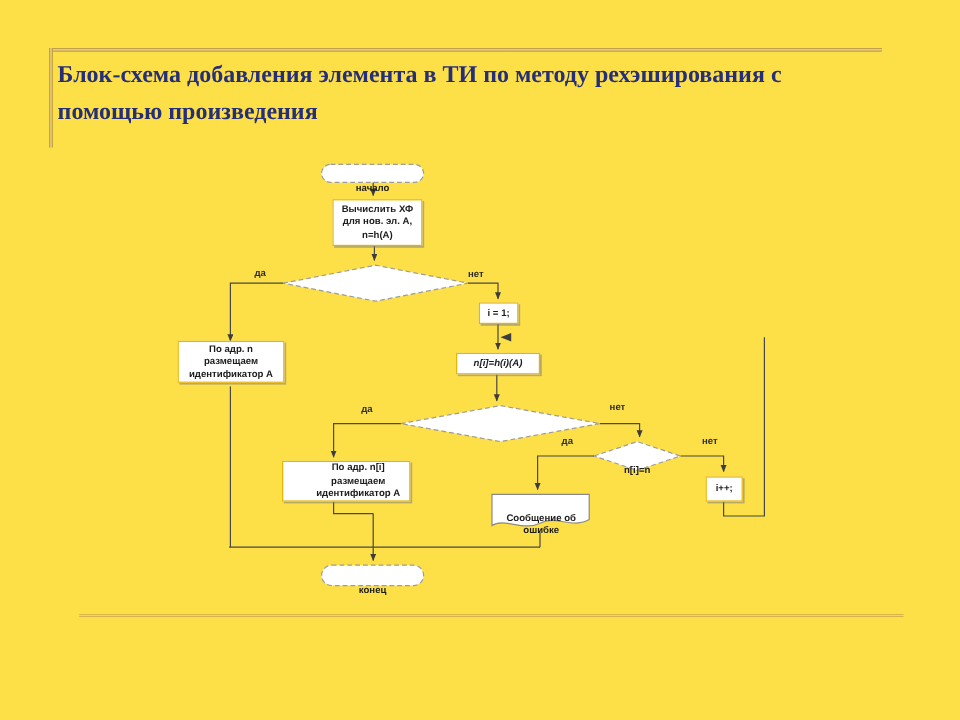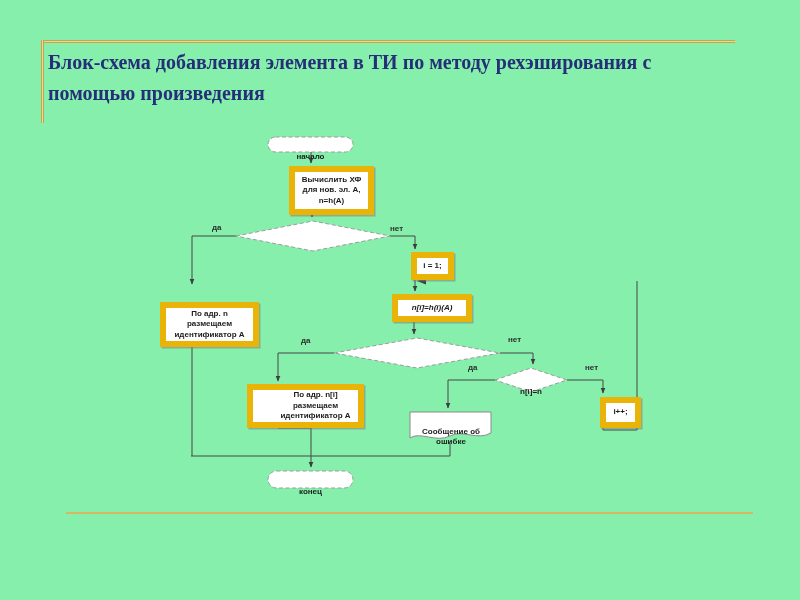--- a/index.html
+++ b/index.html
@@ -1,34 +1,34 @@
 <!DOCTYPE html>
 <html><head>
 <meta charset="utf-8">
 <style>
   html,body{margin:0;padding:0;background:#fff;}
-  .slide{position:relative;width:800px;height:600px;background:#86efac;overflow:hidden;
+  .slide{position:relative;width:800px;height:600px;background:#fde047;overflow:hidden;
          font-family:"Liberation Sans",sans-serif;}
   
   .accent-top{position:absolute;left:41px;top:40px;width:694px;height:3px;
               background:linear-gradient(#b28a2a,#ecd98f,#b28a2a);}
   .accent-left{position:absolute;left:41px;top:40px;width:3px;height:83px;
                background:linear-gradient(90deg,#b28a2a,#ecd98f,#b28a2a);}
   .accent-bottom{position:absolute;left:66px;top:512px;width:687px;height:2px;
                  background:linear-gradient(#c09739,#ecd98f,#c09739);}
   
   .title{position:absolute;left:48px;top:47px;width:700px;
          font-family:"Liberation Serif",serif;font-weight:bold;font-size:20px;
          line-height:31px;color:#252e78;}
   
   .fc-svg{position:absolute;left:0;top:0;z-index:1;}
-  .pbox{position:absolute;background:#fff;border:6px solid #eab308;
+  .pbox{position:absolute;background:#fff;border:1px solid #eab308;
         box-shadow:1.5px 1.5px 0 rgba(125,125,125,.55);
         display:flex;flex-direction:column;align-items:center;justify-content:center;
-        font-weight:bold;font-size:8px;line-height:1.3;color:#1c1c1c;text-align:center;z-index:2;margin-left:12px;}
+        font-weight:bold;font-size:8px;line-height:1.3;color:#1c1c1c;text-align:center;z-index:2;}
   .shape-label{position:absolute;display:flex;flex-direction:column;align-items:center;justify-content:center;
         font-weight:bold;font-size:8px;line-height:1.25;color:#1c1c1c;text-align:center;z-index:3;margin-top:12px;}
   .edge-label{position:absolute;font-weight:bold;font-size:8px;color:#2e2e2e;z-index:3;}
 </style>
 </head>
 <body>
 
 <div class="slide">
 
   <div class="accent-top"></div>
@@ -74,21 +74,21 @@
     </g>
     <polygon points="426,277.5 417,281 426,284.5" fill="#3d3d3d"></polygon>
   </svg>
 
   <div class="pbox" style="left:277px;top:166px;width:73px;height:37px;">
     <span>Вычислить ХФ</span>
     <span>для нов. эл. A,</span>
     <span>n=h(A)</span>
   </div>
 
-  <div class="pbox" style="left:148px;top:302px;width:87px;height:33px;justify-content:center;">
+  <div class="pbox" style="left:148px;top:284px;width:87px;height:33px;justify-content:center;">
     <span>По адр. n</span>
     <span>размещаем</span>
     <span>идентификатор A</span>
   </div>
 
   <div class="pbox" style="left:399px;top:252px;width:31px;height:16px;">
     <span>i = 1;</span>
   </div>
 
   <div class="pbox" style="left:380px;top:294px;width:68px;height:16px;font-style:italic;">

